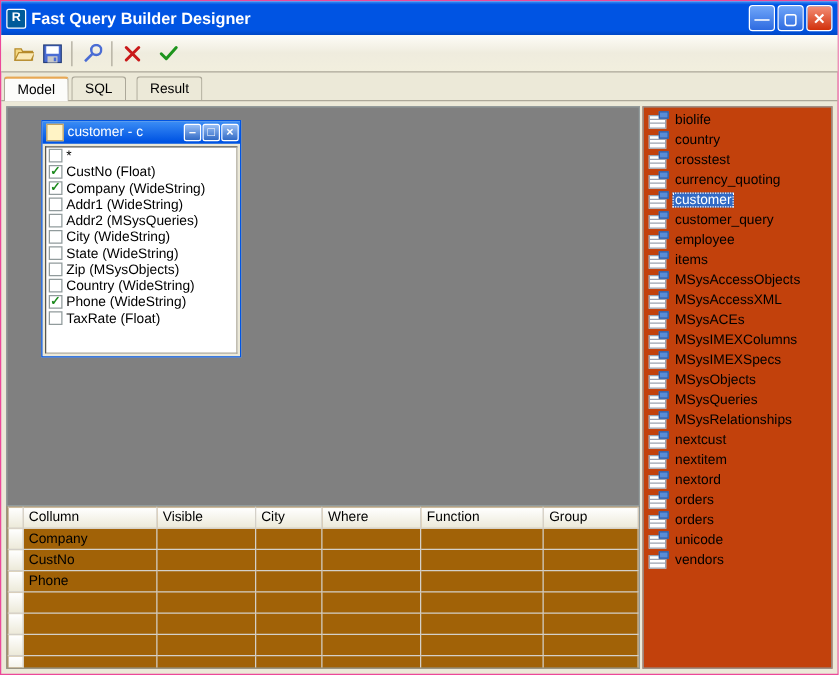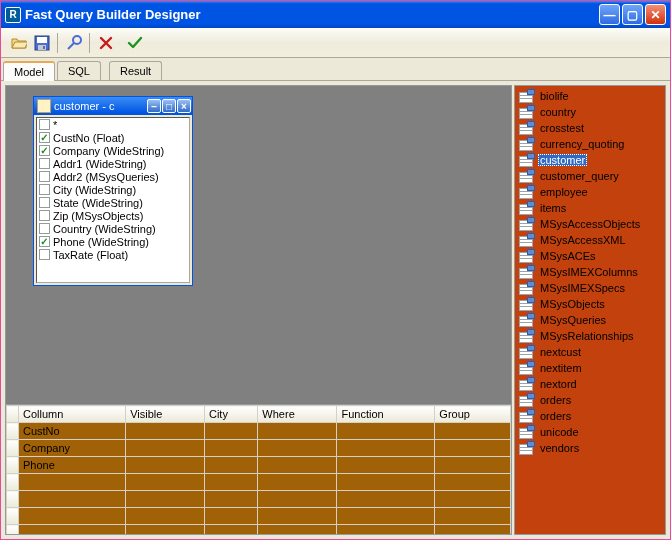--- a/index.html
+++ b/index.html
@@ -209,30 +209,30 @@
                 <th>Visible</th>
                 <th>City</th>
                 <th>Where</th>
                 <th>Function</th>
                 <th>Group</th>
               </tr>
             </thead>
           <tbody id="gridbody">
               <tr>
                 <td class="rowhdr"></td>
+                <td>Company</td>
+                <td></td>
+                <td></td>
+                <td></td>
+                <td></td>
+                <td></td>
+              </tr>
+              <tr>
+                <td class="rowhdr"></td>
                 <td>CustNo</td>
-                <td></td>
-                <td></td>
-                <td></td>
-                <td></td>
-                <td></td>
-              </tr>
-              <tr>
-                <td class="rowhdr"></td>
-                <td>Company</td>
                 <td></td>
                 <td></td>
                 <td></td>
                 <td></td>
                 <td></td>
               </tr>
               <tr>
                 <td class="rowhdr"></td>
                 <td>Phone</td>
                 <td></td>

